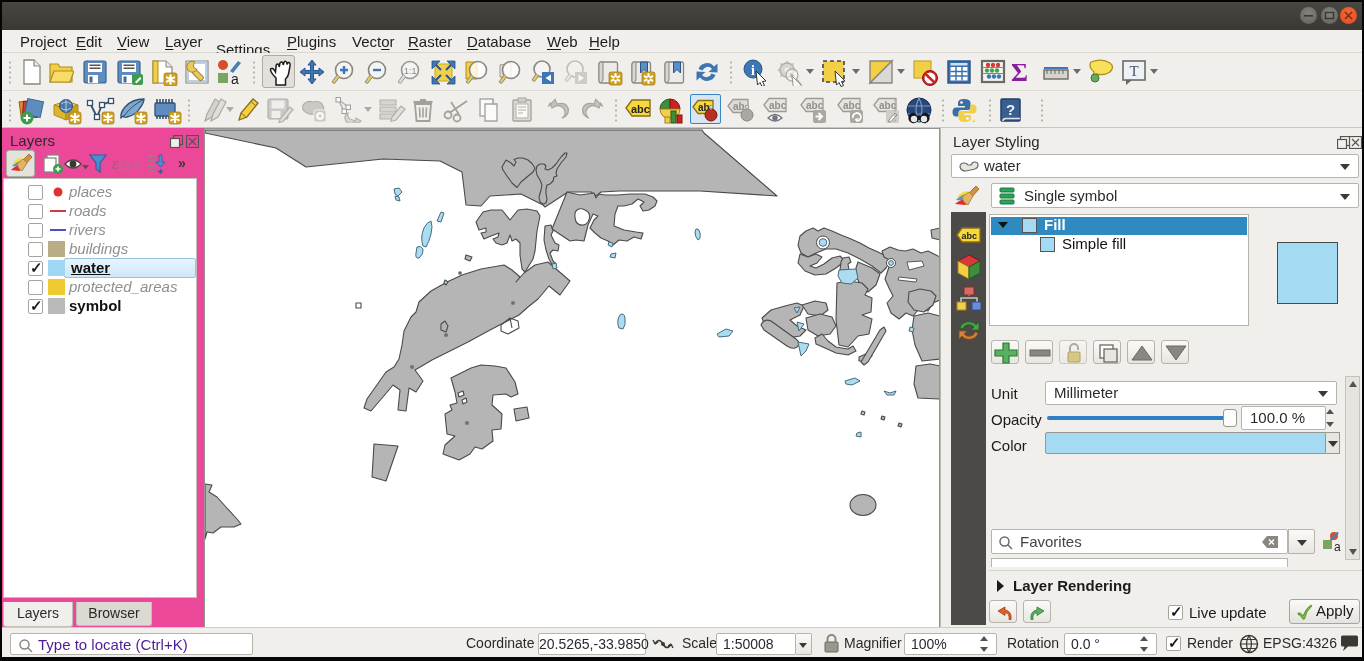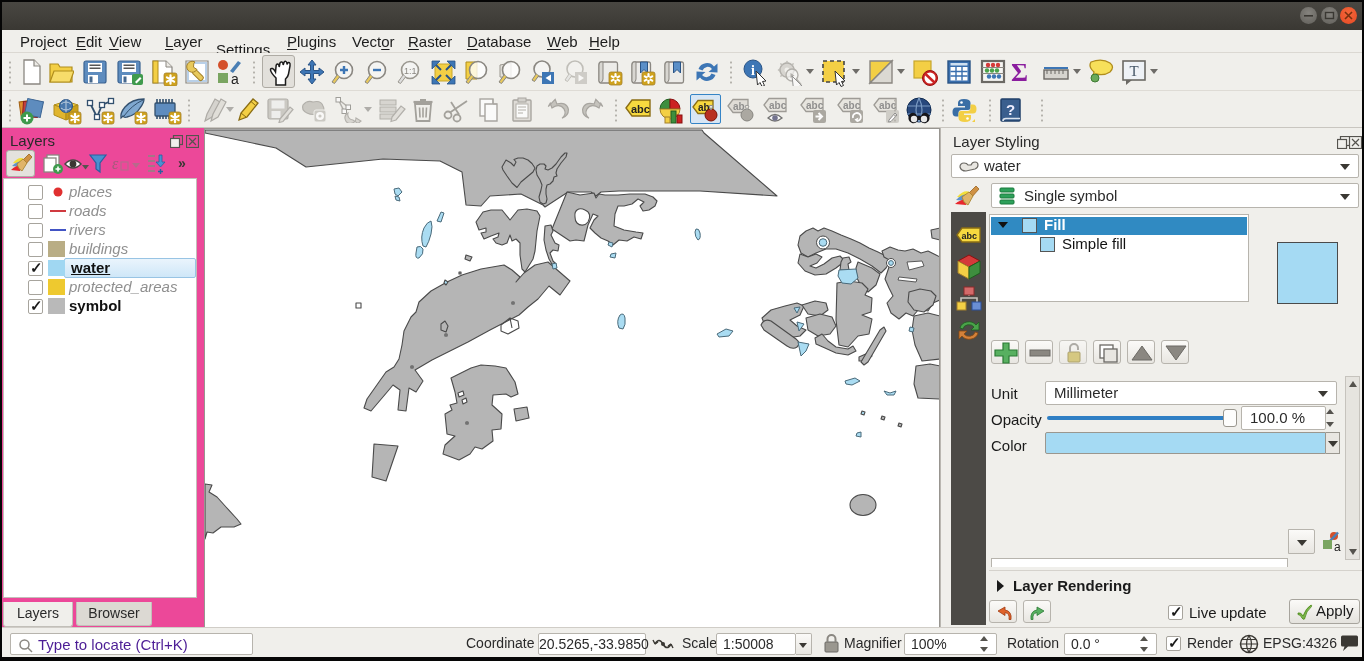--- a/index.html
+++ b/index.html
@@ -59,21 +59,21 @@
     <div class="wbtn" id="btn-max" style="left:1321px;"><svg width="17" height="17">
           <rect x="4.5" y="5.5" width="8" height="6" fill="none" stroke="#3a3833" stroke-width="1.4"></rect>
         </svg></div>
     <div class="wbtn" id="btn-close" style="left:1340px;"><svg width="17" height="17">
           <path d="M5 5 L12 12 M12 5 L5 12" stroke="#78300f" stroke-width="1.6"></path>
         </svg></div>
   </div>
   <div id="menubar">
     <div class="menuitem" style="left:20px;">Pro<u>j</u>ect</div>
     <div class="menuitem" style="left:76px;"><u>E</u>dit</div>
-    <div class="menuitem" style="left:109px;text-align:right;"><u>V</u>iew</div>
+    <div class="menuitem" style="left:117px;text-align:right;"><u>V</u>iew</div>
     <div class="menuitem" style="left:165px;"><u>L</u>ayer</div>
     <div class="menuitem" style="left:216px;margin-top:8px;"><u>S</u>ettings</div>
     <div class="menuitem" style="left:287px;"><u>P</u>lugins</div>
     <div class="menuitem" style="left:352px;">Vect<u>o</u>r</div>
     <div class="menuitem" style="left:408px;"><u>R</u>aster</div>
     <div class="menuitem" style="left:467px;"><u>D</u>atabase</div>
     <div class="menuitem" style="left:547px;"><u>W</u>eb</div>
     <div class="menuitem" style="left:589px;"><u>H</u>elp</div>
   </div>
   <div id="tb1">
@@ -691,21 +691,21 @@
           <rect x="8" y="1" width="10" height="8" fill="#d46a6a" stroke="#8a2a2a"></rect>
           <rect x="1" y="16" width="9" height="8" fill="#f3cf45" stroke="#a3802a"></rect>
           <rect x="16" y="16" width="9" height="8" fill="#6a8ed4" stroke="#2a4e9a"></rect>
         </svg>
       <svg class="abs" style="left:5px; top:106px;" width="26" height="26">
           <path d="M4 10 A9 8 0 0 1 20 7 L23 4 L23 12 L15 12 L18 9 A6 5 0 0 0 7 11 Z" fill="#4aa34a" stroke="#1e5e1e" stroke-width="0.8"></path>
           <path d="M22 15 A9 8 0 0 1 6 18 L3 21 L3 13 L11 13 L8 16 A6 5 0 0 0 19 14 Z" fill="#d4823a" stroke="#8a4a10" stroke-width="0.8"></path>
         </svg>
     </div>
 
-    <div class="abs" style="left:48px; top:86px; width:260px; height:88px; background:#fff; border:1px solid #b7b4ad;">
+    <div class="abs" style="left:48px; top:86px; width:260px; height:112px; background:#fff; border:1px solid #b7b4ad;">
       <div class="abs" style="left:1px; top:2px; width:256px; height:18px; background:#308ac2;"></div>
       <div class="abs" style="left:8px; top:7px; width:0; height:0; border-left:5px solid transparent; border-right:5px solid transparent; border-top:6px solid #111;"></div>
       <div class="abs" style="left:32px; top:3px; width:15px; height:15px; background:#a5daf3; border:1px solid #555;"></div>
       <div class="abs" style="left:54px; top:1px; font-size:15px; font-weight:bold; color:#fff;">Fill</div>
       <div class="abs" style="left:50px; top:22px; width:15px; height:15px; background:#a5daf3; border:1px solid #555;"></div>
       <div class="abs" style="left:72px; top:20px; font-size:15px; color:#111;">Simple fill</div>
     </div>
 
     <div class="abs" style="left:336px; top:114px; width:61px; height:62px; background:#a5daf3; border:1px solid #4a4a4a;"></div>
 
@@ -762,20 +762,31 @@
     <div class="abs" style="left:104px; top:304px; width:281px; height:22px; background:#a5daf3; border:1px solid #9a978f; border-radius:2px 0 0 2px;"></div>
     <div class="abs" style="left:385px; top:304px; width:14px; height:22px; background:#e8e6e1; border:1px solid #9a978f; border-left:0;">
         <div class="abs" style="left:2px; top:8px; width:0; height:0; border-left:5px solid transparent; border-right:5px solid transparent; border-top:6px solid #3a3833;"></div>
       </div>
 
     <div class="abs" style="left:404px; top:248px; width:15px; height:184px; background:#e6e4df; border:1px solid #c6c3bd;">
       <div class="abs" style="left:3px; top:4px; width:0; height:0; border-left:4px solid transparent; border-right:4px solid transparent; border-bottom:6px solid #55534e;"></div>
       <div class="abs" style="left:3px; bottom:4px; width:0; height:0; border-left:4px solid transparent; border-right:4px solid transparent; border-top:6px solid #55534e;"></div>
     </div>
 
+    <div class="inbox" style="left:50px; top:401px; width:297px; height:25px; font-size:15px;">
+      <svg class="abs" style="left:6px; top:5px;" width="16" height="16">
+          <circle cx="6.5" cy="6.5" r="4.5" fill="none" stroke="#6b6964" stroke-width="1.5"></circle>
+          <path d="M10 10 L14 14" stroke="#6b6964" stroke-width="1.5"></path>
+        </svg>
+      <span style="position:absolute; left:28px; top:3px; color:#444;">Favorites</span>
+      <svg class="abs" style="right:8px; top:5px;" width="17" height="14">
+          <path d="M5 1 L16 1 L16 13 L5 13 L0 7 Z" fill="#8a8781"></path>
+          <path d="M7 4.5 L12 9.5 M12 4.5 L7 9.5" stroke="#fff" stroke-width="1.4"></path>
+        </svg>
+    </div>
     <div class="abs" style="left:347px; top:401px; width:27px; height:25px; background:linear-gradient(#fbfaf8,#e8e6e1); border:1px solid #b7b4ad; border-radius:0 2px 2px 0;">
         <div class="abs" style="left:8px; top:10px; width:0; height:0; border-left:5px solid transparent; border-right:5px solid transparent; border-top:6px solid #3a3833;"></div>
       </div>
     <svg class="abs" style="left:380px; top:403px;" width="22" height="22">
         <circle cx="13" cy="5" r="4" fill="#d4502a"></circle>
         <path d="M9 10 L17 1.5" stroke="#4a7fb4" stroke-width="2.5"></path>
         <rect x="2" y="9" width="9" height="9" fill="#7aa561"></rect>
         <text x="13" y="20" font-size="12" fill="#222" font-family="Liberation Sans">a</text>
       </svg>
     <div class="abs" style="left:50px; top:430px; width:297px; height:9px; background:#fff; border:1px solid #b7b4ad; border-bottom:0;"></div>

